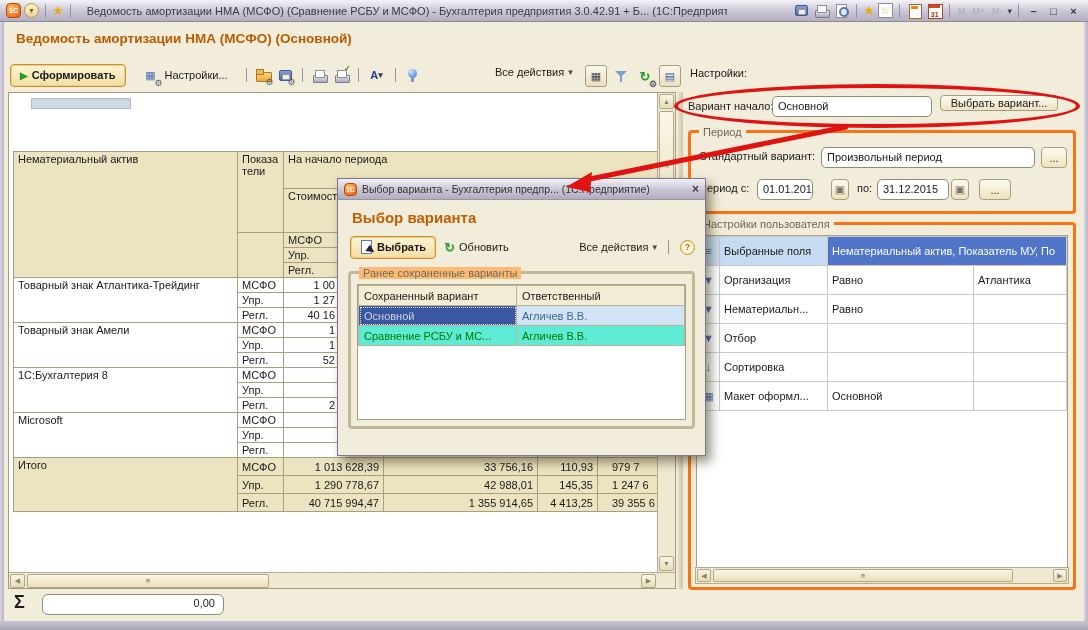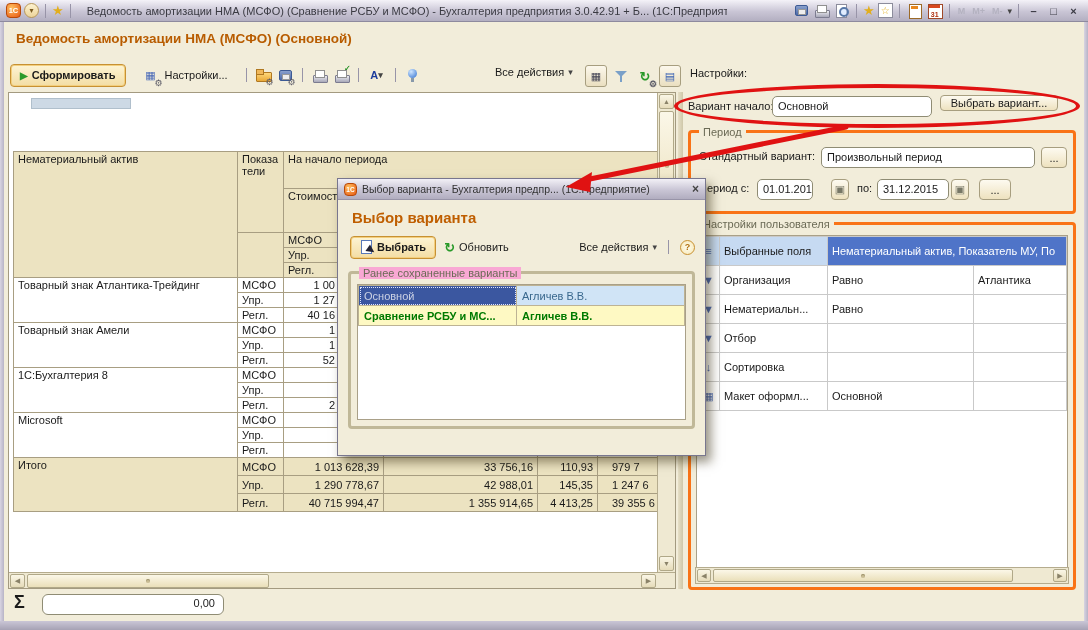--- a/index.html
+++ b/index.html
@@ -96,28 +96,28 @@
   td.selval{background:#4f74c8;color:#fff}
   .ph-scroll{position:absolute;left:4px;right:4px;bottom:3px;height:17px;background:#efe9d2;border:1px solid #b5ac8e}
   
   .dialog{position:absolute;left:337px;top:178px;width:369px;height:278px;background:#f2edda;border:1px solid #78768e;box-shadow:5px 6px 10px rgba(50,40,10,.5);z-index:30}
   .dlg-title{height:21px;background:linear-gradient(#f2f0f6,#c9c5d5 55%,#b1adbf);display:flex;align-items:center;gap:5px;padding:0 6px;border-bottom:1px solid #9894a8;font-size:10.5px;color:#333}
   .dlg-title .t{white-space:nowrap;overflow:hidden;flex:1 1 auto}
   .dlg-close{font-weight:bold;color:#444;font-size:12px}
   .dlg-head{position:absolute;left:14px;top:30px;font-size:15px;font-weight:bold;color:#bf5e00}
   .dlg-toolbar{position:absolute;left:12px;right:10px;top:56px;height:24px;display:flex;align-items:center;gap:8px}
   .grp.saved{left:10px;top:92px;width:347px;height:158px;border-color:#c0b898}
-  .grp.saved>.legend{background:#f9a8d4}
+  .grp.saved>.legend{background:#fdba74}
   .dlg-list{position:absolute;left:6px;top:10px;right:6px;bottom:6px;background:#fff;border:1px solid #a9a088}
   table.sv{border-collapse:collapse;table-layout:fixed;width:100%;font-size:11px}
   table.sv td{border:1px solid #bdb394;height:20px;padding:0 5px;overflow:hidden;white-space:nowrap}
   table.sv tr.h td{background:#f3edd6}
   td.selcell{background:#3b57a0;color:#ccd2e4;outline:1px dotted #dde4ff;outline-offset:-2px}
   td.owncell{background:#d0e4f6;color:#39688e}
-  tr.grow td{color:#007a00;font-weight:bold;background:#fef9c3}
+  tr.grow td{color:#007a00;font-weight:normal;background:#5eead4}
   .seldoc{width:13px;height:14px;position:relative;display:inline-block}
   .seldoc::before{content:"";position:absolute;left:1px;top:0;width:9px;height:12px;background:#fff;border:1px solid #5878b8}
   .seldoc::after{content:"";position:absolute;right:-2px;bottom:0;border-left:8px solid #223;border-top:4px solid transparent;border-bottom:4px solid transparent;transform:rotate(35deg)}
   
   .red-ellipse{position:absolute;left:674px;top:84px;width:406px;height:44px;border:4px solid #e01212;border-radius:50%;z-index:42;pointer-events:none}
   .annot-svg{position:absolute;left:0;top:0;width:1088px;height:630px;z-index:43;pointer-events:none}
   .page-title{position:absolute;left:16px;top:31px;font-size:13.5px;font-weight:bold;color:#b85c00;z-index:2}
 </style>
 </head>
 <body>
@@ -500,20 +500,24 @@
     </div>
     <div class="grp saved">
       <span class="legend">Ранее сохраненные варианты</span>
       <div class="dlg-list">
         <table class="sv">
           <colgroup>
               <col style="width:158px">
               <col>
             </colgroup>
           <tbody>
+              <tr class="h">
+            <td>Сохраненный вариант</td>
+            <td>Ответственный</td>
+          </tr>
           <tr>
             <td class="selcell">Основной</td>
             <td class="owncell">Агличев В.В.</td>
           </tr>
           <tr class="grow">
             <td>Сравнение РСБУ и МС...</td>
             <td>Агличев В.В.</td>
           </tr>
         </tbody>
           </table>

